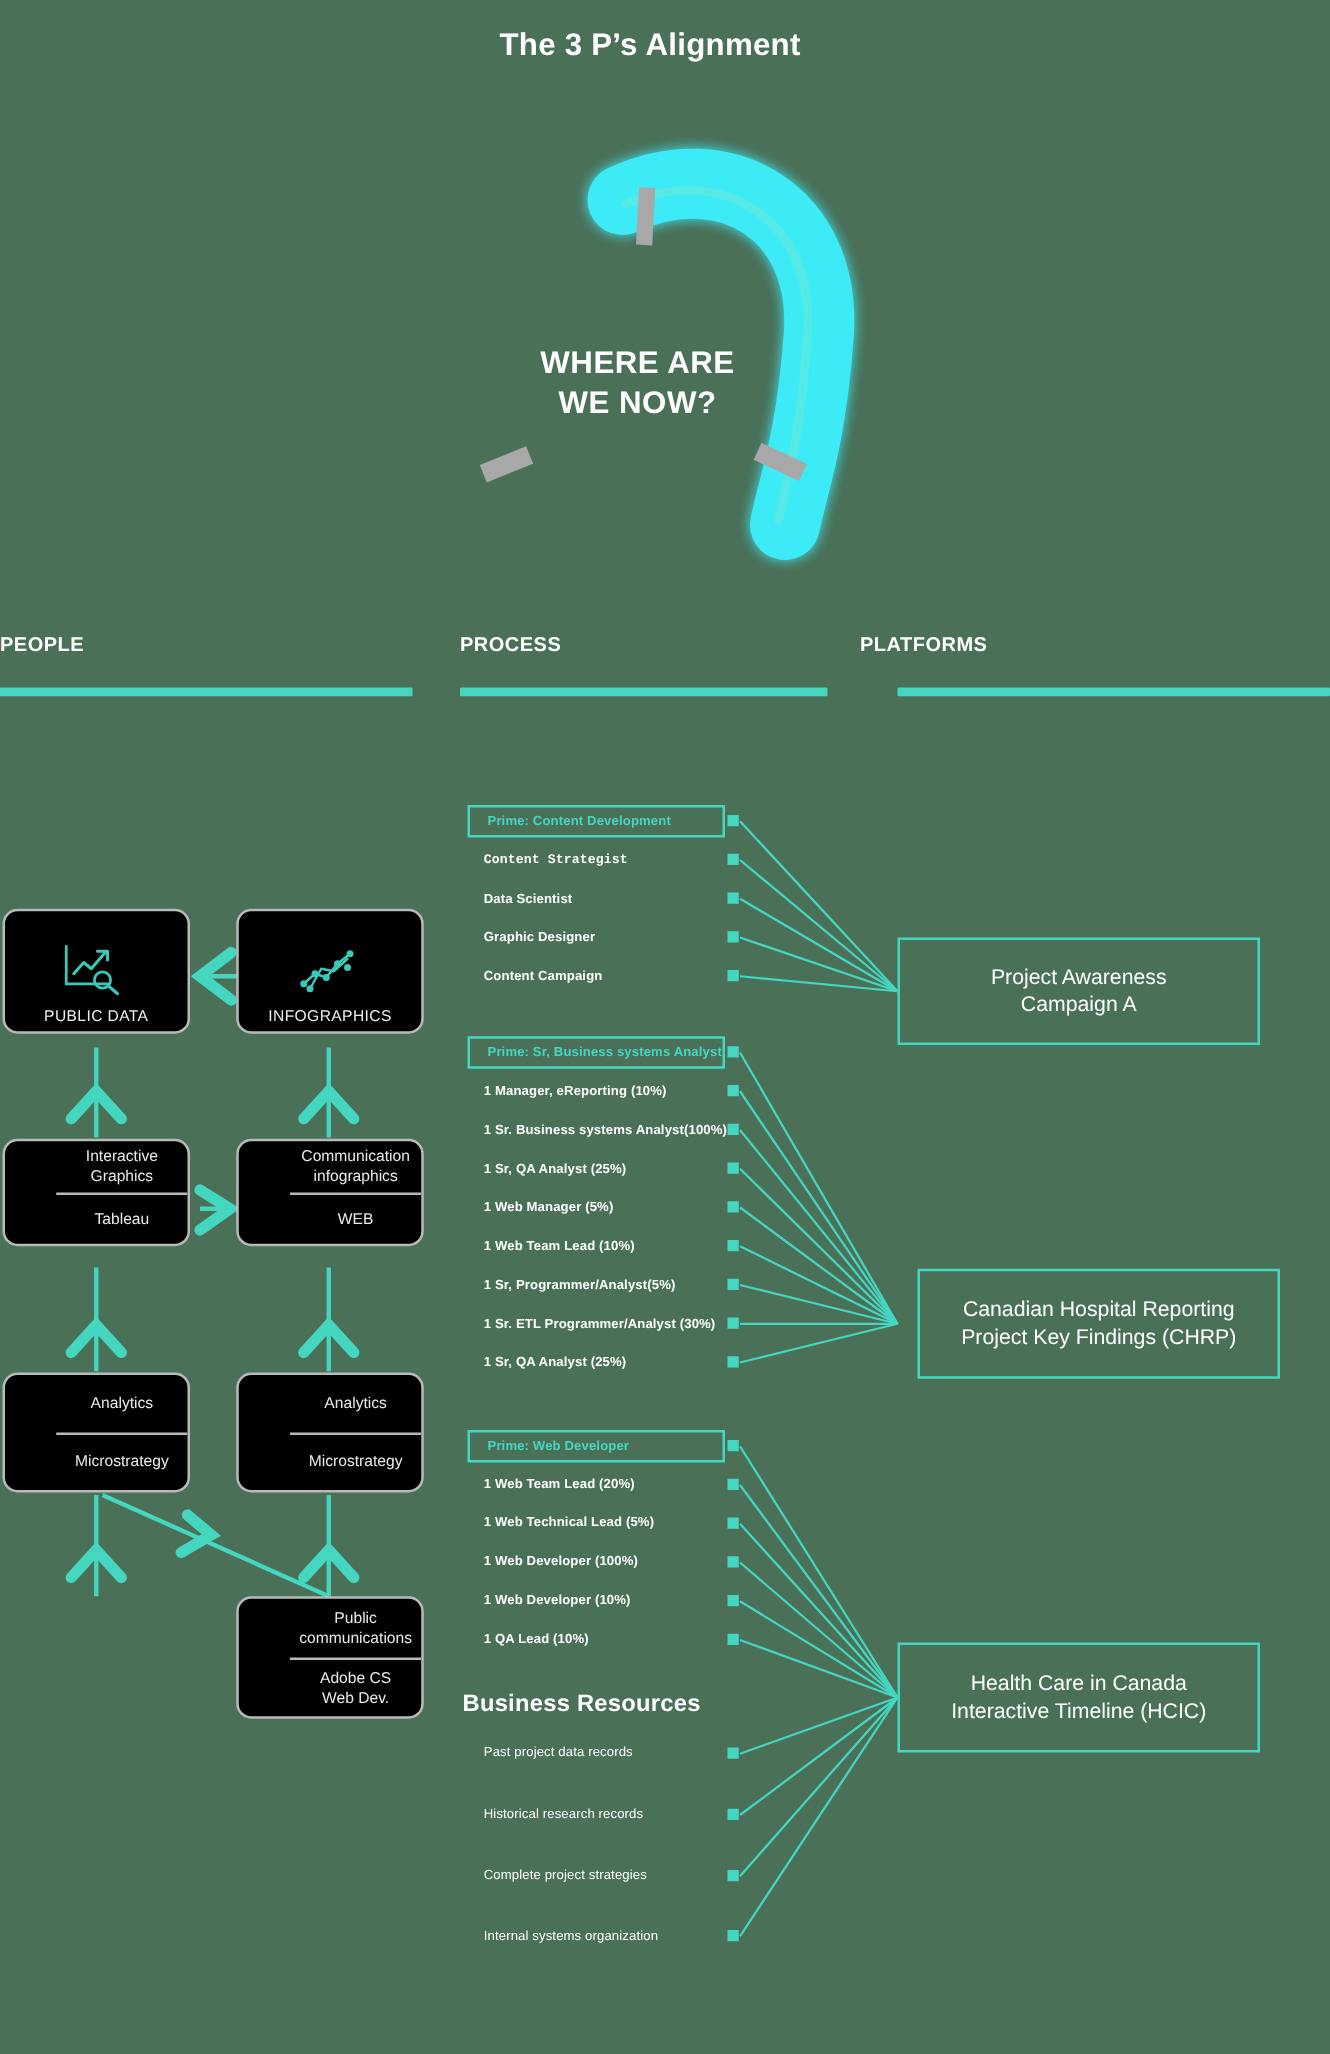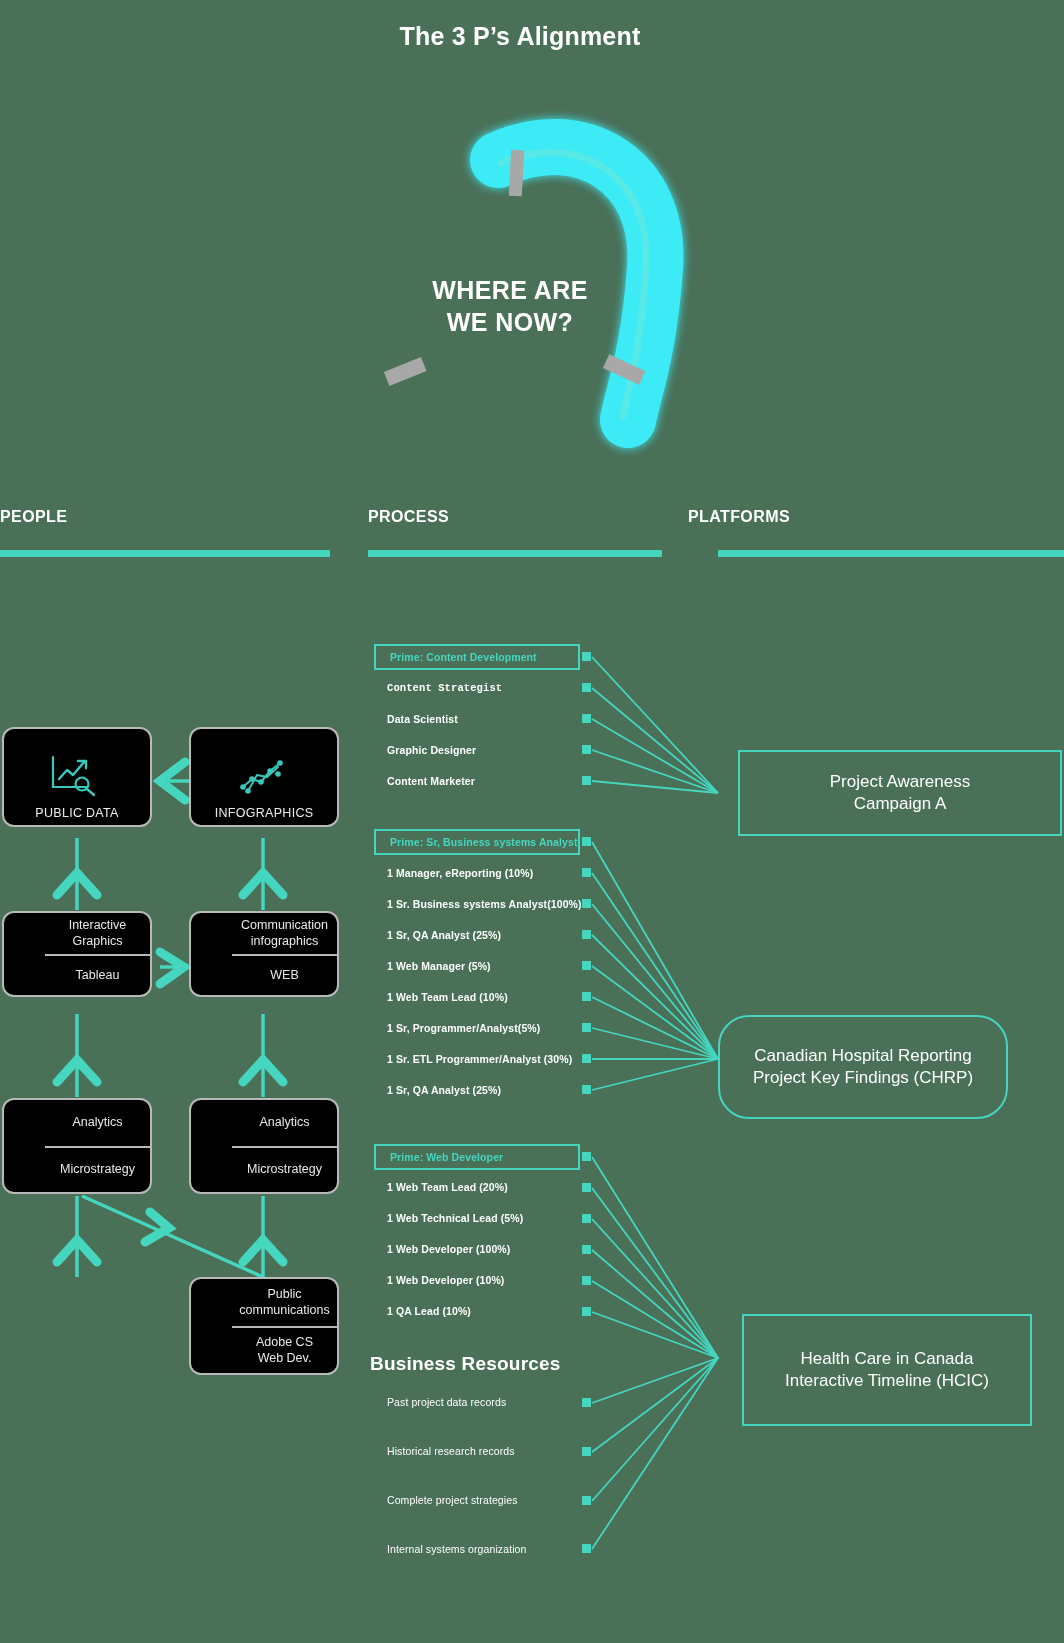--- a/index.html
+++ b/index.html
@@ -241,21 +241,21 @@
   <div class="prime-box" style="left:374px;top:644px;">
     <span>Prime: Content Development</span>
   </div>
   <div class="dot" style="left:582px;top:652px;"></div>
   <div class="proc-item" style="left:387px;top:682px;font-family:Liberation Mono, monospace;">Content Strategist</div>
   <div class="dot" style="left:582px;top:683px;"></div>
   <div class="proc-item" style="left:387px;top:713px;">Data Scientist</div>
   <div class="dot" style="left:582px;top:714px;"></div>
   <div class="proc-item" style="left:387px;top:744px;">Graphic Designer</div>
   <div class="dot" style="left:582px;top:745px;"></div>
-  <div class="proc-item" style="left:387px;top:775px;">Content Marketer</div>
+  <div class="proc-item" style="left:387px;top:775px;">Content Campaign</div>
   <div class="dot" style="left:582px;top:776px;"></div>
 
   <div class="prime-box" style="left:374px;top:829px;width:206px;">
     <span>Prime: Sr, Business systems Analyst</span>
   </div>
   <div class="dot" style="left:582px;top:837px;"></div>
   <div class="proc-item" style="left:387px;top:867px;">1 Manager, eReporting (10%)</div>
   <div class="dot" style="left:582px;top:868px;"></div>
   <div class="proc-item" style="left:387px;top:898px;">1 Sr. Business systems Analyst(100%)</div>
   <div class="dot" style="left:582px;top:899px;"></div>
@@ -290,32 +290,32 @@
   <div class="br-head" style="left:370px;top:1353px;">Business Resources</div>
   <div class="br-item" style="left:387px;top:1396px;">Past project data records</div>
   <div class="dot" style="left:582px;top:1398px;"></div>
   <div class="br-item" style="left:387px;top:1445px;">Historical research records</div>
   <div class="dot" style="left:582px;top:1447px;"></div>
   <div class="br-item" style="left:387px;top:1494px;">Complete project strategies</div>
   <div class="dot" style="left:582px;top:1496px;"></div>
   <div class="br-item" style="left:387px;top:1543px;">Internal systems organization</div>
   <div class="dot" style="left:582px;top:1544px;"></div>
 
-  <div class="plat" style="left:738px;top:750px;width:324px;height:86px;">
+  <div class="plat" style="left:718px;top:750px;width:290px;height:86px;">
     <div>
       <div>Project Awareness</div>
       <div>Campaign A</div>
     </div>
   </div>
-  <div class="plat" style="left:718px;top:1015px;width:290px;height:104px;border-radius:31px;">
+  <div class="plat" style="left:734px;top:1015px;width:290px;height:88px;">
     <div>
       <div>Canadian Hospital Reporting</div>
       <div>Project Key Findings (CHRP)</div>
     </div>
   </div>
-  <div class="plat" style="left:718px;top:1314px;width:290px;height:112px;margin-left:24px;">
+  <div class="plat" style="left:718px;top:1314px;width:290px;height:88px;">
     <div>
       <div>Health Care in Canada</div>
       <div>Interactive Timeline (HCIC)</div>
     </div>
   </div>
 
 </div>
 
 </body></html>

